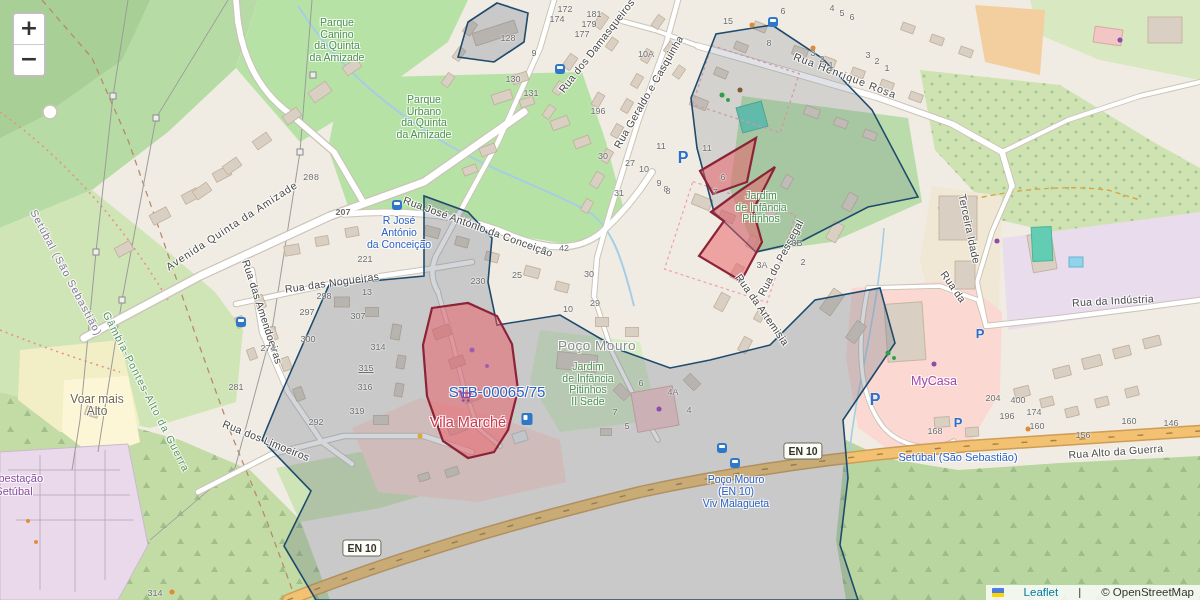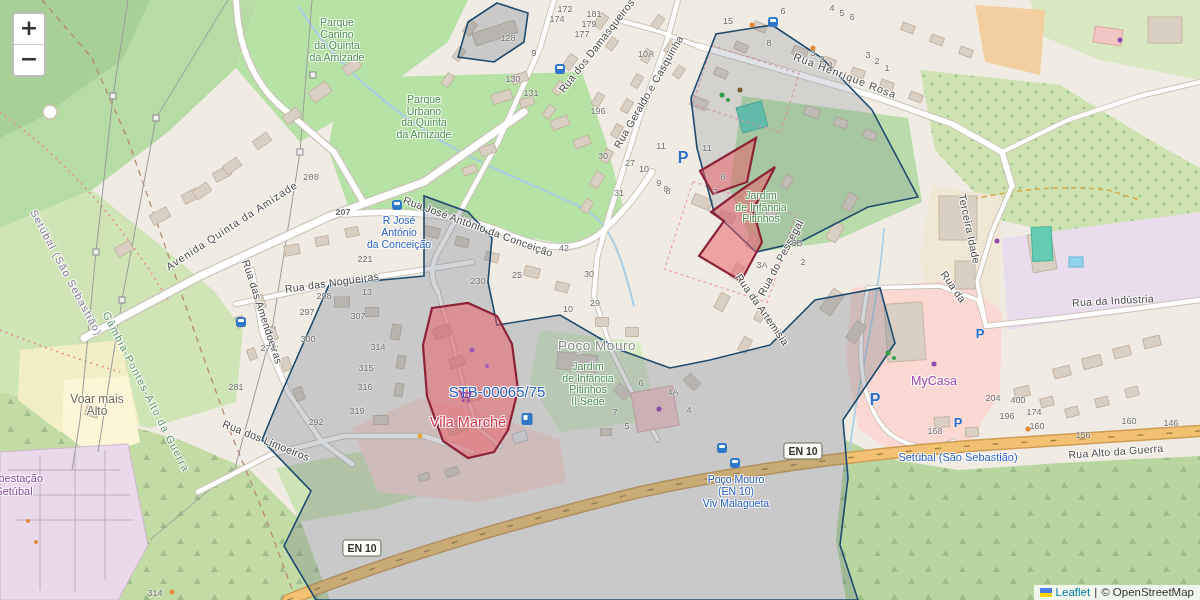--- a/index.html
+++ b/index.html
@@ -38,21 +38,21 @@
       background:#fff;border-radius:1px}
   .cart-wrap{position:absolute;transform:translate(-50%,-50%)}
   .dot{position:absolute;border-radius:50%;transform:translate(-50%,-50%)}
   .zoomctl{position:absolute;top:12px;left:12px;background:#fff;border:2px solid rgba(0,0,0,.25);
       border-radius:5px;overflow:hidden;width:30px}
   .zoombtn{display:block;width:30px;height:30px;line-height:28px;text-align:center;
       font-size:22px;font-weight:bold;color:#333;background:#fff;cursor:pointer;
       font-family:"DejaVu Sans",sans-serif;user-select:none}
   .zoombtn.in{border-bottom:1px solid #ccc}
   .attribution{position:absolute;right:0;bottom:0;background:rgba(255,255,255,.8);
-      padding:1px 6px 2px 6px;font-size:11.5px;color:#333;display:flex;align-items:center;gap:4px}
+      padding:1px 6px 2px 6px;font-size:11.5px;color:#333;display:flex;align-items:center;gap:20px}
   .attribution .lk{color:#0078a8;cursor:pointer}
   .flag{display:inline-block;width:12px;height:9px;border-radius:1px;overflow:hidden;
       background:linear-gradient(#4c7be1 0 55%,#ffd500 55% 100%)}
   .sep{color:#333}
 </style>
 </head>
 <body>
 
 <div class="map">
 
@@ -393,21 +393,21 @@
       <span class="hn" style="left: 343px; top: 212px; font-weight: bold;">207</span>
       <span class="hn" style="left: 365px; top: 259px;">221</span>
       <span class="hn" style="left: 367px; top: 292px;">13</span>
       <span class="hn" style="left: 324px; top: 296px;">298</span>
       <span class="hn" style="left: 307px; top: 312px;">297</span>
       <span class="hn" style="left: 308px; top: 339px;">300</span>
       <span class="hn" style="left: 268px; top: 348px;">274</span>
       <span class="hn" style="left: 236px; top: 387px;">281</span>
       <span class="hn" style="left: 358px; top: 316px;">307</span>
       <span class="hn" style="left: 378px; top: 347px;">314</span>
-      <span class="hn" style="left: 366px; top: 368px;">315</span>
+      <span class="hn" style="left: 366px; top: 368px; text-decoration: underline;">315</span>
       <span class="hn" style="left: 365px; top: 387px;">316</span>
       <span class="hn" style="left: 357px; top: 411px;">319</span>
       <span class="hn" style="left: 316px; top: 422px;">292</span>
       <span class="hn" style="left: 478px; top: 281px;">230</span>
       <span class="hn" style="left: 517px; top: 275px;">25</span>
       <span class="hn" style="left: 564px; top: 248px;">42</span>
       <span class="hn" style="left: 589px; top: 274px;">30</span>
       <span class="hn" style="left: 595px; top: 303px;">29</span>
       <span class="hn" style="left: 568px; top: 309px;">10</span>
       <span class="hn" style="left: 707px; top: 148px;">11</span>

